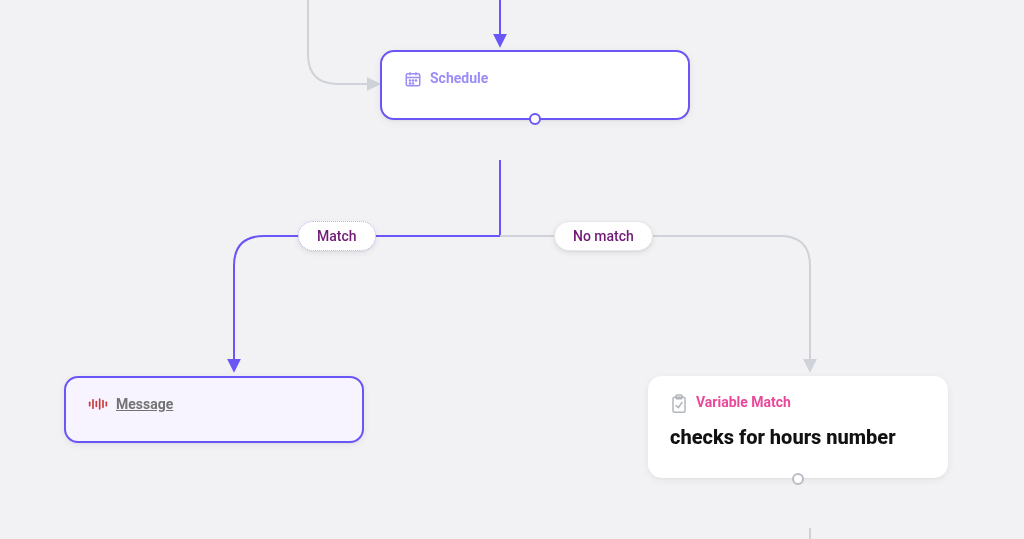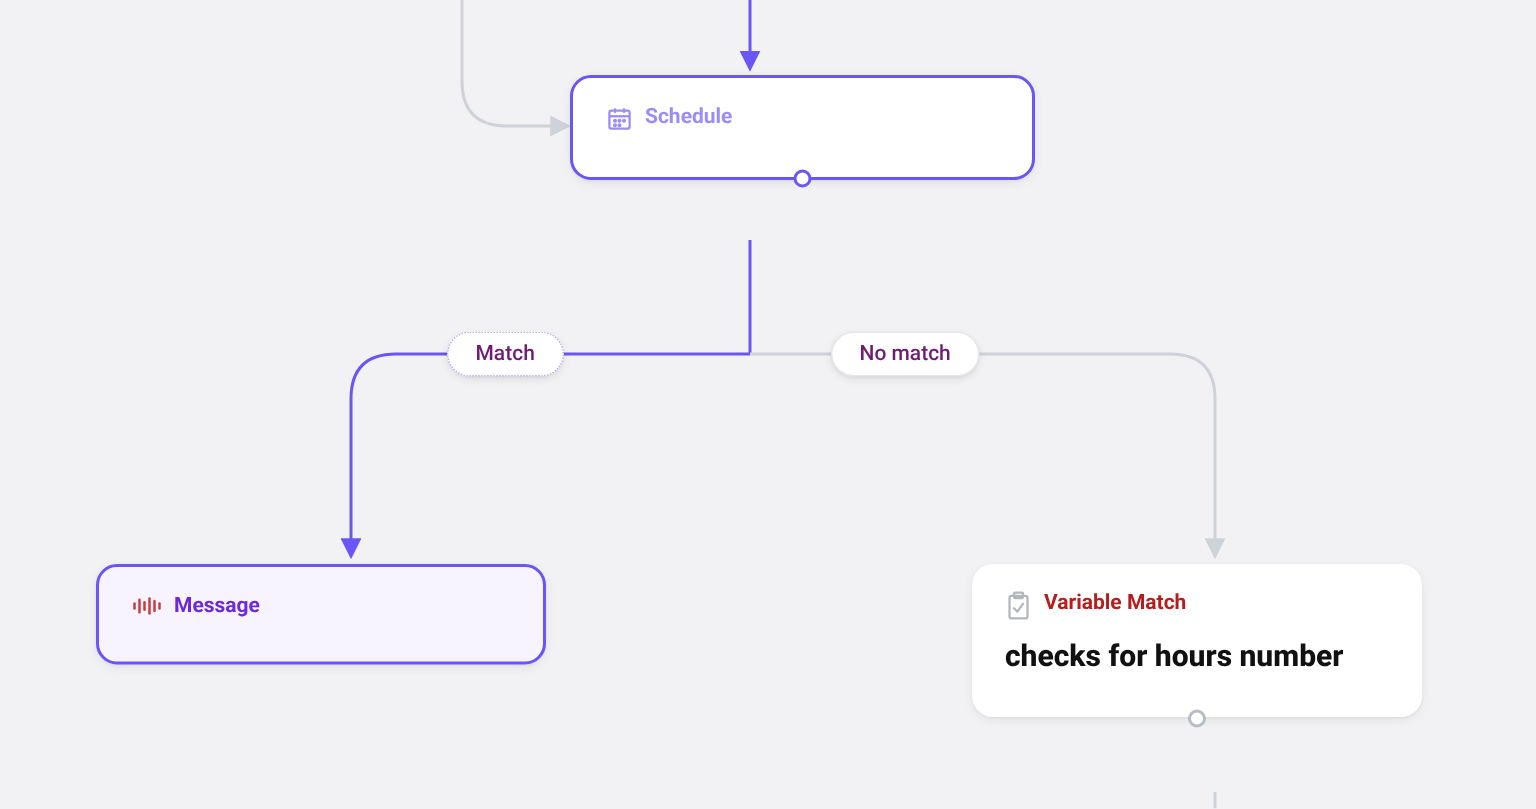--- a/index.html
+++ b/index.html
@@ -33,22 +33,22 @@
   .node-header {
     display: flex;
     gap: 8px;
     margin-bottom: 6px;
   }
   .node-type {
     font-size: 14px;
     font-weight: 700;
   }
   .type-schedule { color: #9a8df8; }
-  .type-message { color: #6d28d9; }
-  .type-varmatch { color: #b91c1c; }
+  .type-message { color: #737373; text-decoration: underline; }
+  .type-varmatch { color: #ec4899; }
   .node-title {
     font-size: 20px;
     font-weight: 800;
     color: #111;
     line-height: 1.3;
   }
   .port {
     position: absolute;
     width: 12px; height: 12px;
     border: 2px solid #6a56f6;

